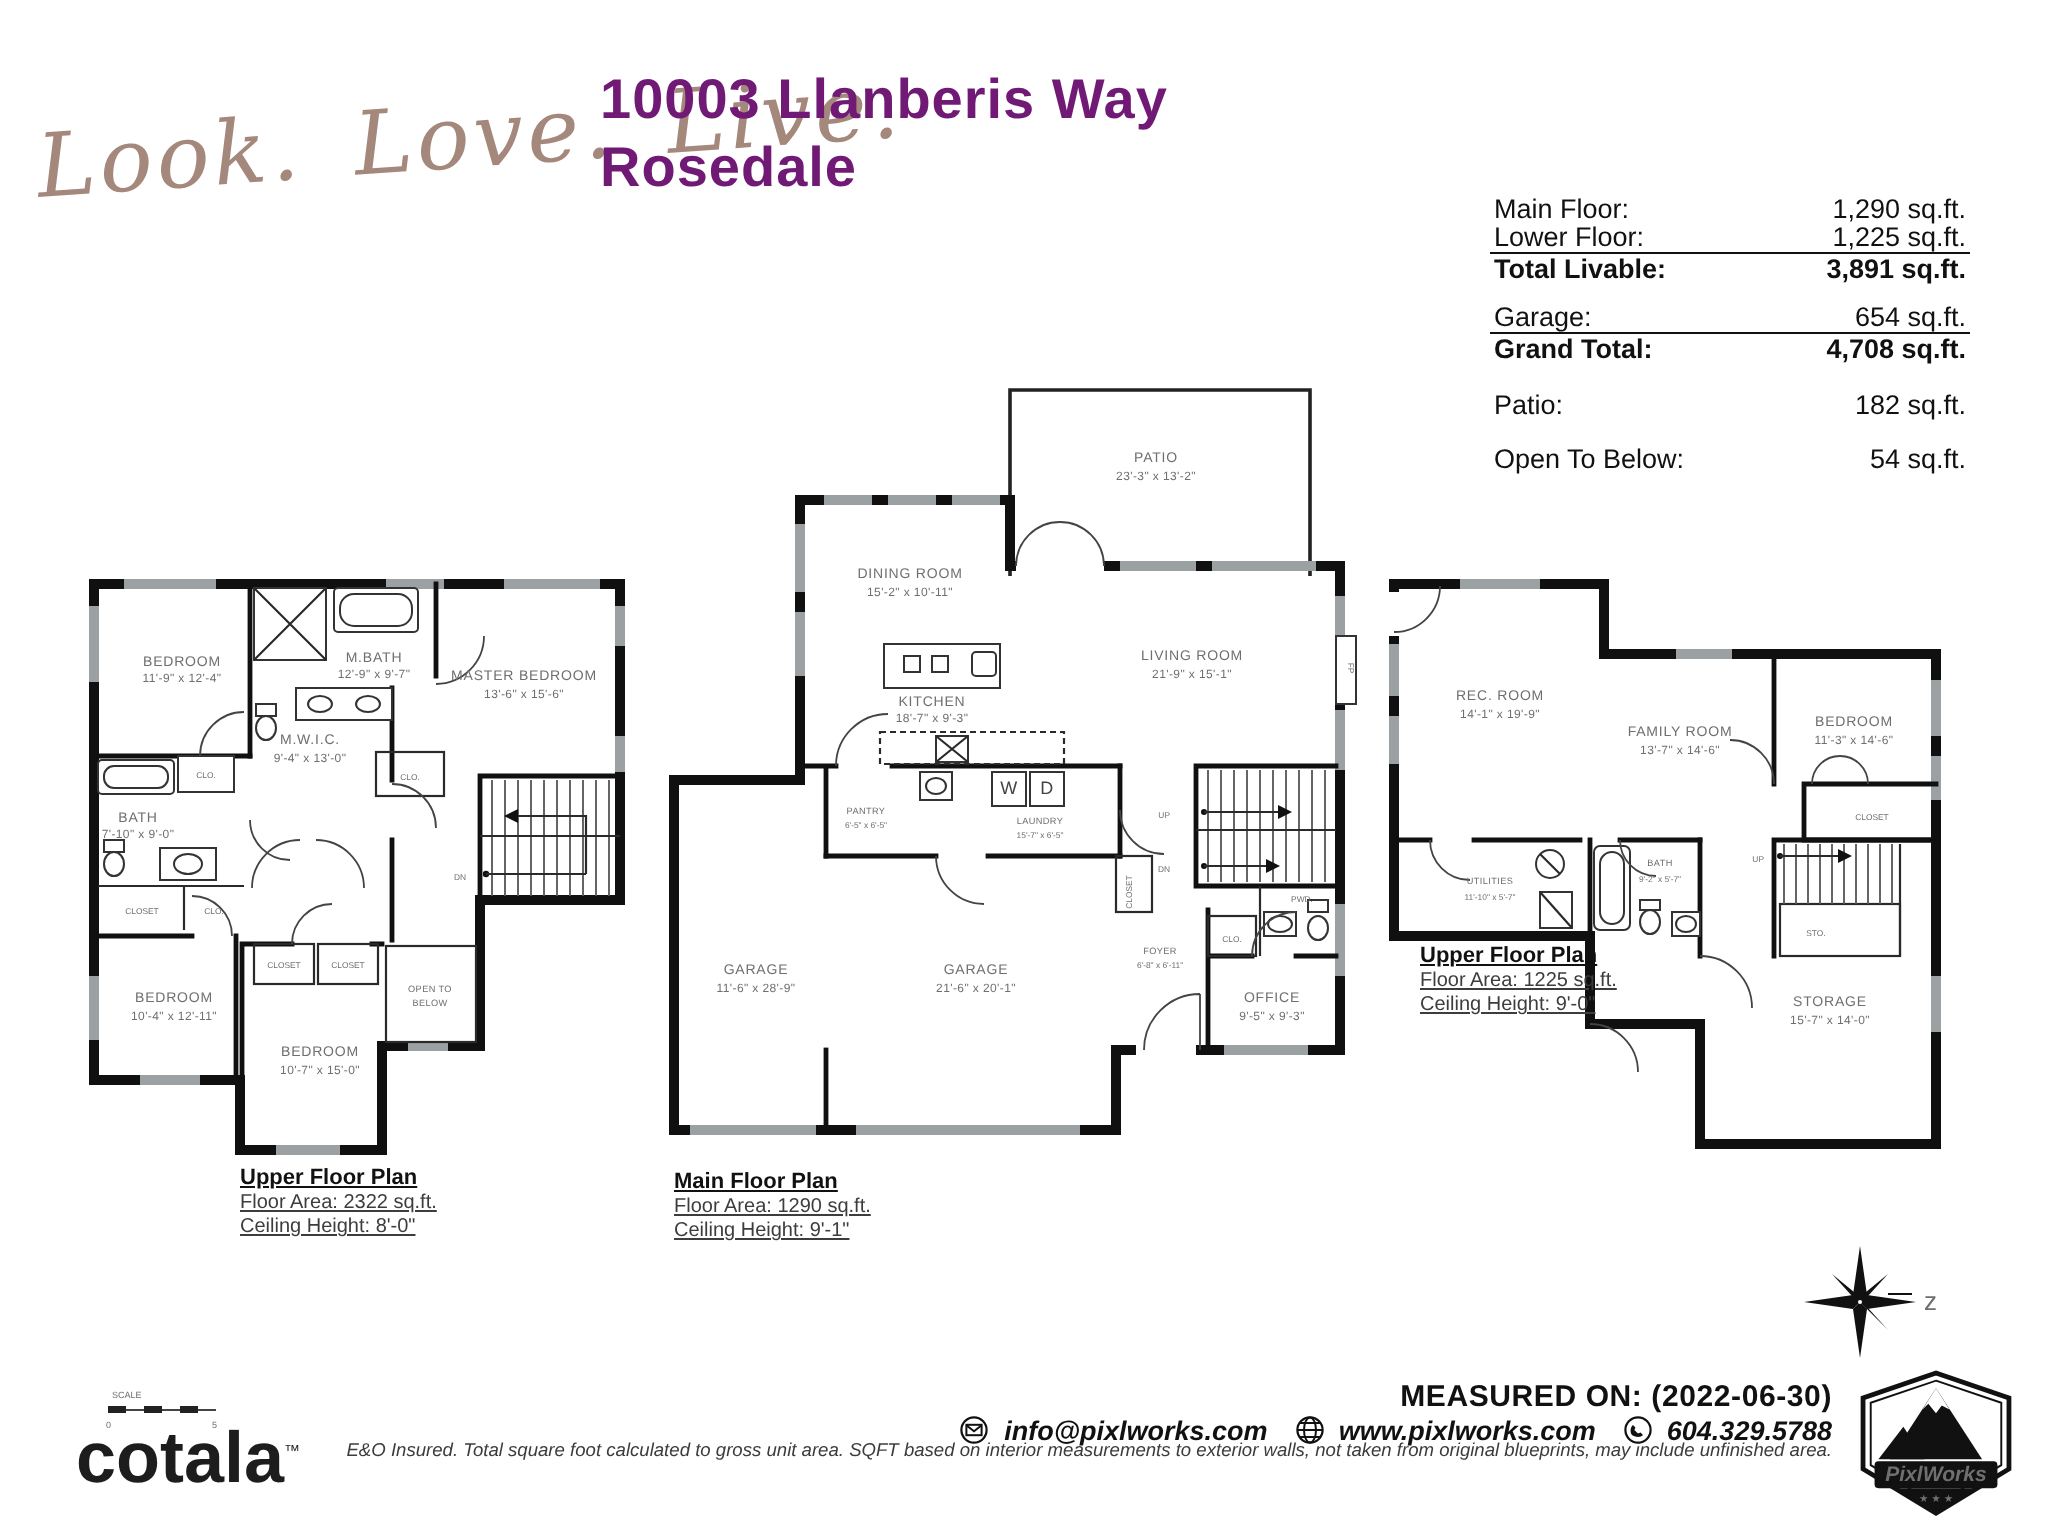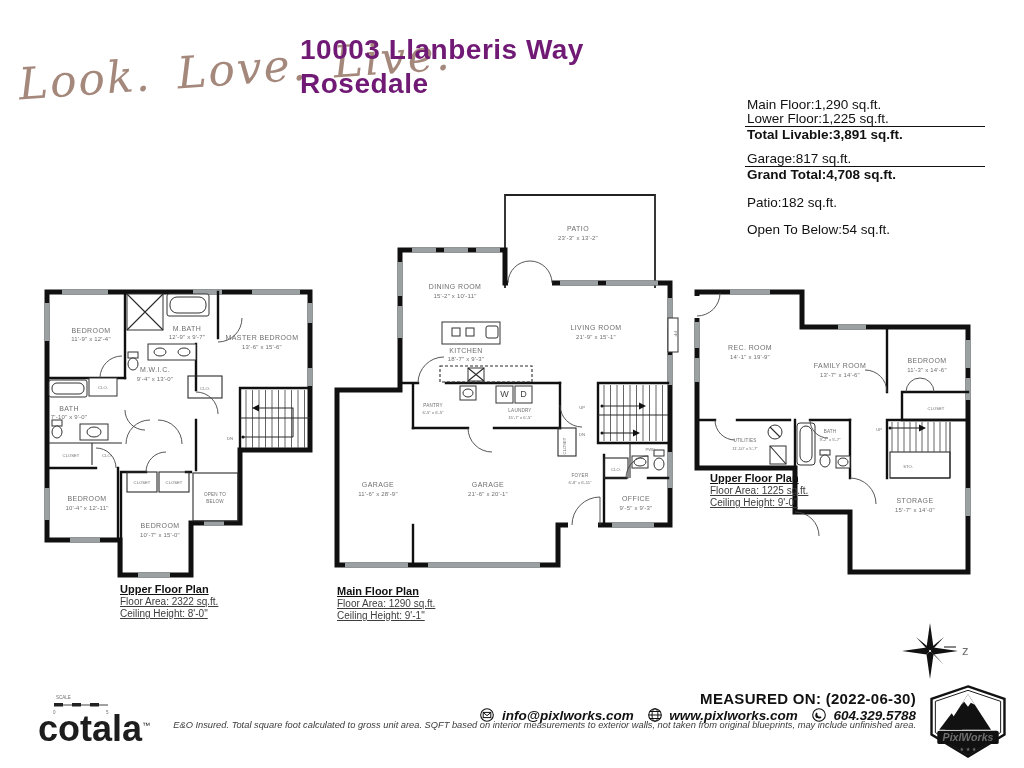--- a/index.html
+++ b/index.html
@@ -11,21 +11,21 @@
   #script-logo{left:20px;top:48px;width:300px;height:100px;color:#a5887c;
     font-family:"DejaVu Serif",serif;font-style:italic;font-size:44px;
     transform:rotate(-4deg);letter-spacing:2px;white-space:nowrap;font-weight:400;}
   #script-logo span{margin-right:10px;}
   #title-block{left:300px;top:34px;width:420px;text-align:left;color:#701a75;}
   #title-block .t1{font-size:28px;font-weight:bold;letter-spacing:.5px;}
   #title-block .t2{font-size:28px;font-weight:bold;letter-spacing:.5px;margin-top:2px;}
 
   
   #summary{left:745px;top:98px;width:240px;font-size:13.5px;color:#111;}
-  #summary .row{display:flex;justify-content:flex-start;line-height:13.5px;padding:0 2px;}
+  #summary .row{display:flex;justify-content:space-between;line-height:13.5px;padding:0 2px;}
   #summary .row span{white-space:nowrap;}
   #summary .total{font-weight:bold;border-top:1.5px solid #111;margin-top:1px;padding-top:1px;}
   #summary .gap1{margin-top:10px;}
   #summary .gap2{margin-top:14px;}
 
   
   svg text{font-family:"Liberation Sans",sans-serif;fill:#6f6f6f;}
   .rn{font-size:7px;letter-spacing:.4px;}
   .rd{font-size:6px;letter-spacing:.2px;}
   .sm{font-size:4.6px;letter-spacing:.2px;}
@@ -80,21 +80,21 @@
     <div class="row">
       <span>Lower Floor:</span>
       <span>1,225 sq.ft.</span>
     </div>
     <div class="row total">
       <span>Total Livable:</span>
       <span>3,891 sq.ft.</span>
     </div>
     <div class="row gap1">
       <span>Garage:</span>
-      <span>817 sq.ft.</span>
+      <span>654 sq.ft.</span>
     </div>
     <div class="row total">
       <span>Grand Total:</span>
       <span>4,708 sq.ft.</span>
     </div>
     <div class="row gap2">
       <span>Patio:</span>
       <span>182 sq.ft.</span>
     </div>
     <div class="row gap2">

